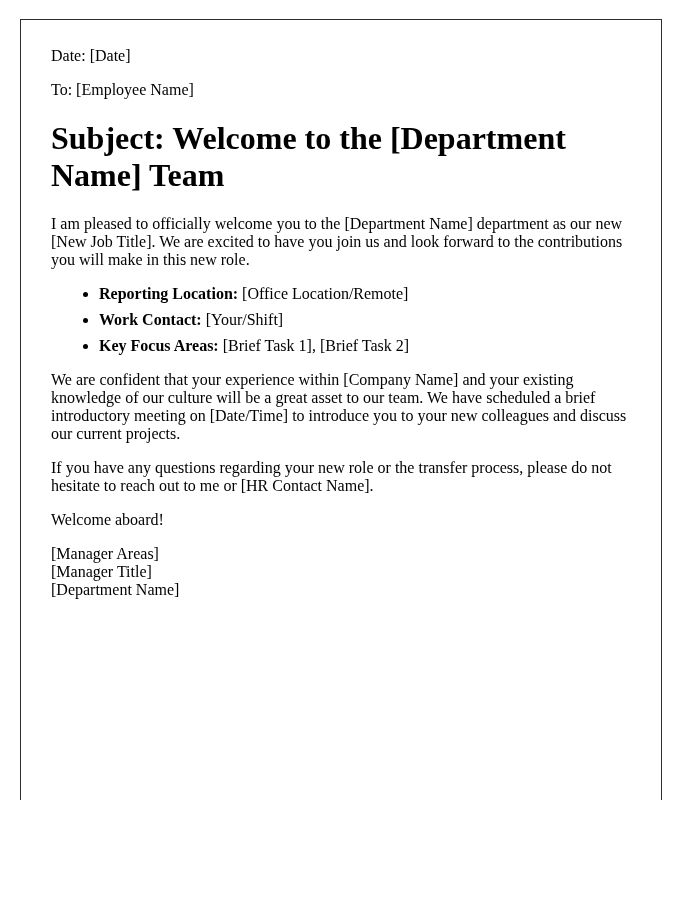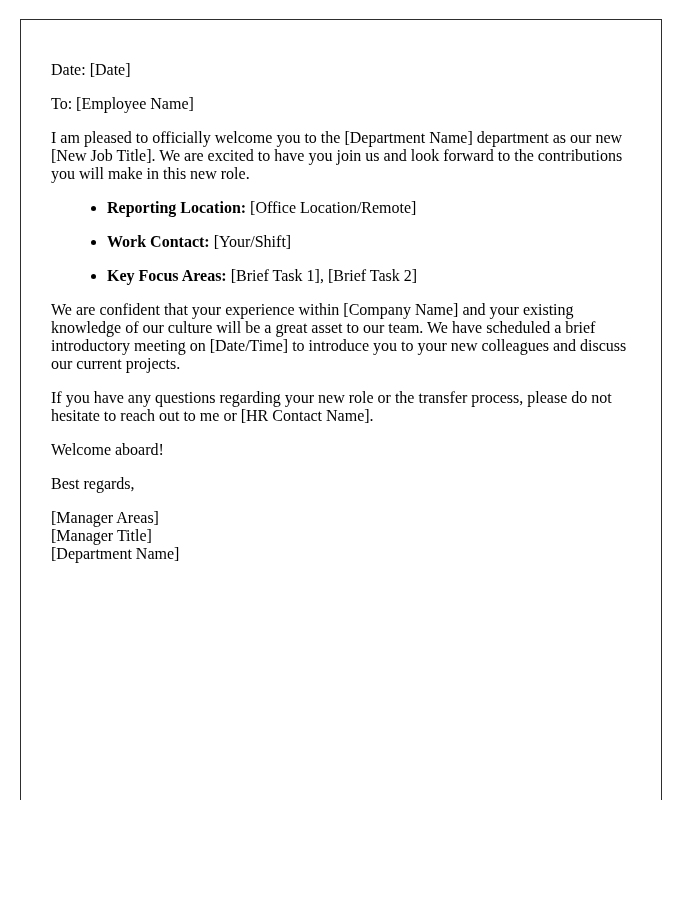--- a/index.html
+++ b/index.html
@@ -16,67 +16,67 @@
   }
   .letter {
     box-sizing: border-box;
     position: absolute;
     left: 20px;
     top: 19px;
     width: 642px;
     height: 781px;
     border: 1px solid #2e2e2e;
     border-bottom: none;
-    padding: 25px 30px 0 30px;
+    padding: 11px 30px 0 30px;
     overflow: hidden;
     font-size: 16px;
     line-height: normal;
   }
   .letter p {
     margin: 16px 0;
   }
   .letter h1 {
     font-size: 32px;
     font-weight: bold;
     margin: 21px 0;
     line-height: 1.15;
   }
   .letter ul {
     margin: 16px 0;
     padding-left: 40px;
     list-style-type: disc;
   }
   .letter li {
-    margin: 16px;
+    margin: 8px;
   }
   .signature-block {
     margin: 16px 0;
   }
 </style>
 </head>
 <body>
 
 <div class="letter">
   <p>Date: [Date]</p>
   <p>To: [Employee Name]</p>
 
+  <h1>Subject: Welcome to the [Department Name] Team</h1>
 
 
   <p>I am pleased to officially welcome you to the [Department Name] department as our new [New Job Title]. We are excited to have you join us and look forward to the contributions you will make in this new role.</p>
 
   <ul>
     <li><strong>Reporting Location:</strong> <span>[Office Location/Remote]</span></li>
     <li><strong>Work Contact:</strong> <span>[Your/Shift]</span></li>
     <li><strong>Key Focus Areas:</strong> <span>[Brief Task 1], [Brief Task 2]</span></li>
   </ul>
 
   <p>We are confident that your experience within [Company Name] and your existing knowledge of our culture will be a great asset to our team. We have scheduled a brief introductory meeting on [Date/Time] to introduce you to your new colleagues and discuss our current projects.</p>
   <p>If you have any questions regarding your new role or the transfer process, please do not hesitate to reach out to me or [HR Contact Name].</p>
 
   <p>Welcome aboard!</p>
-  <p>Best regards,</p>
 
   <p class="signature-block">
     <span>[Manager Areas]</span><br>
     <span>[Manager Title]</span><br>
     <span>[Department Name]</span>
   </p>
 </div>
 
 </body></html>

